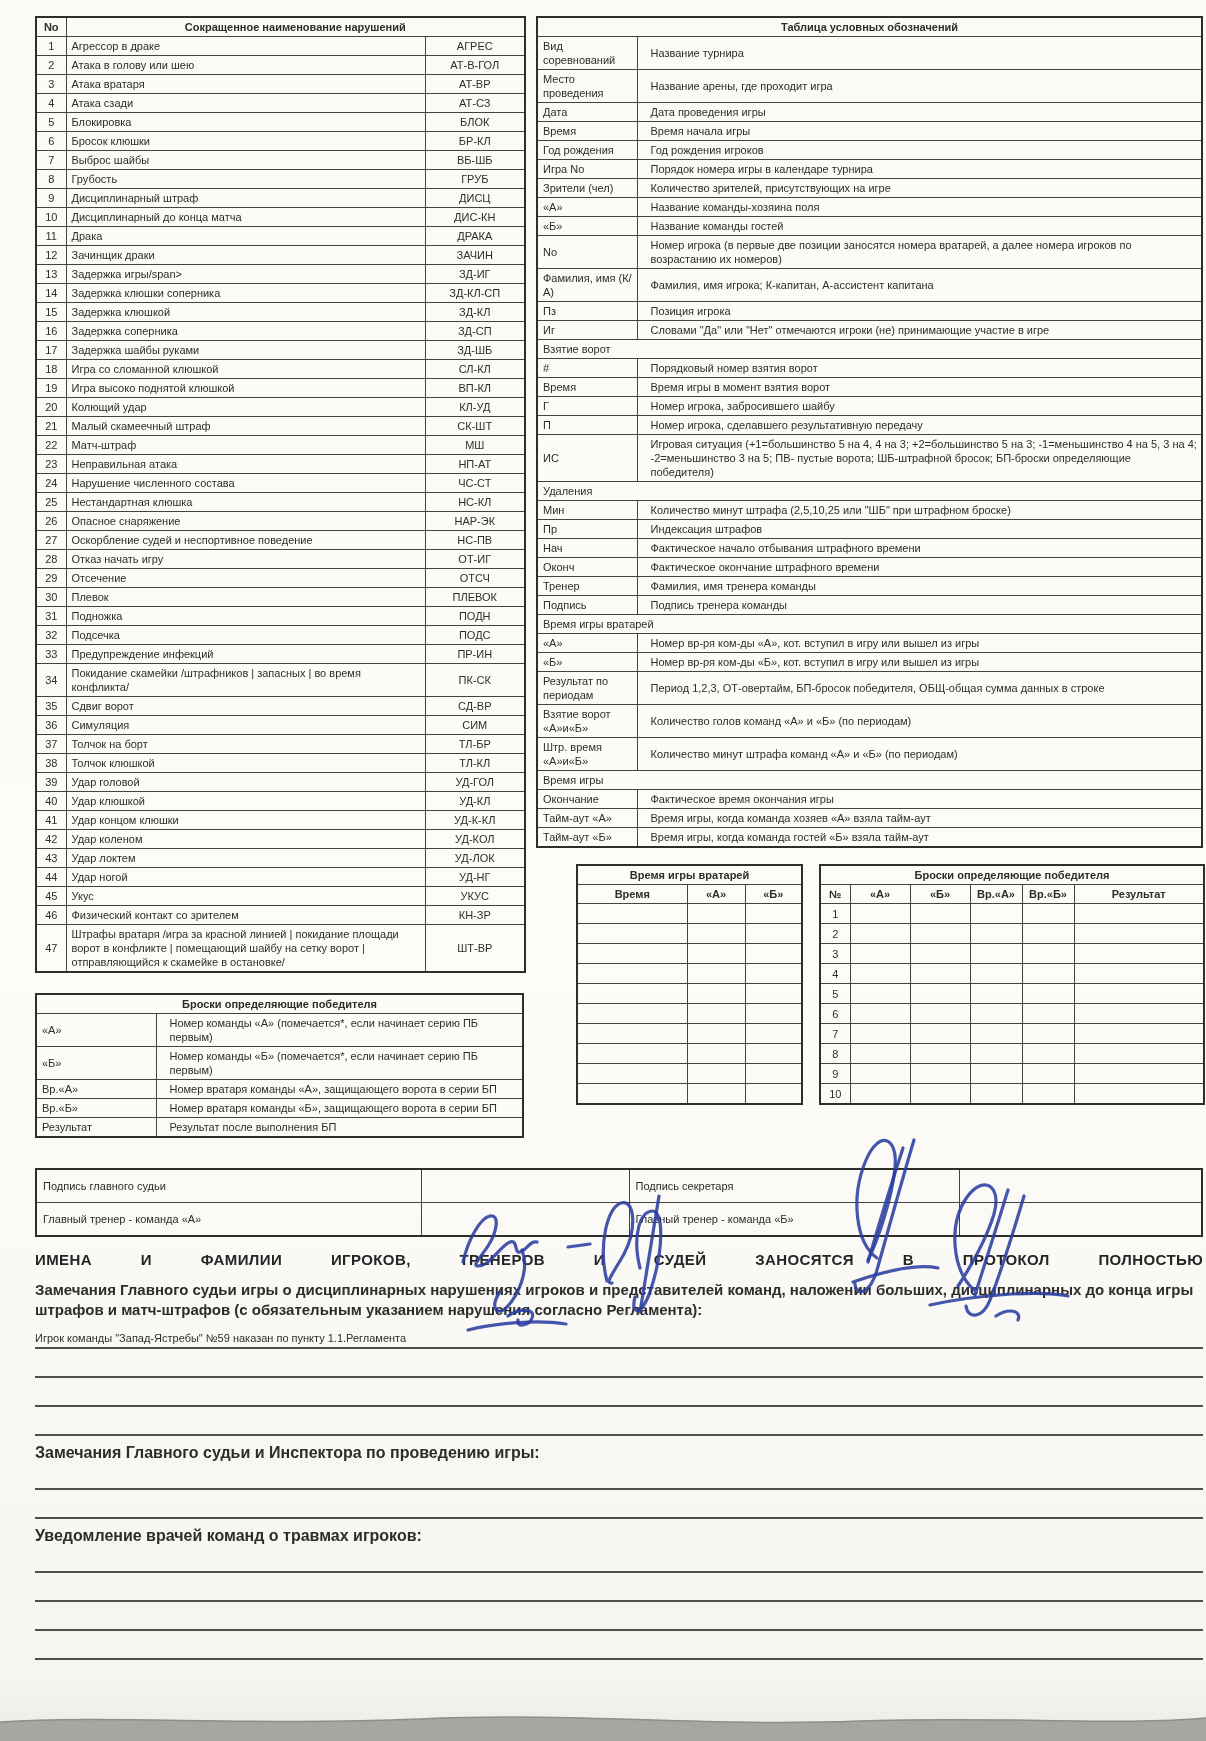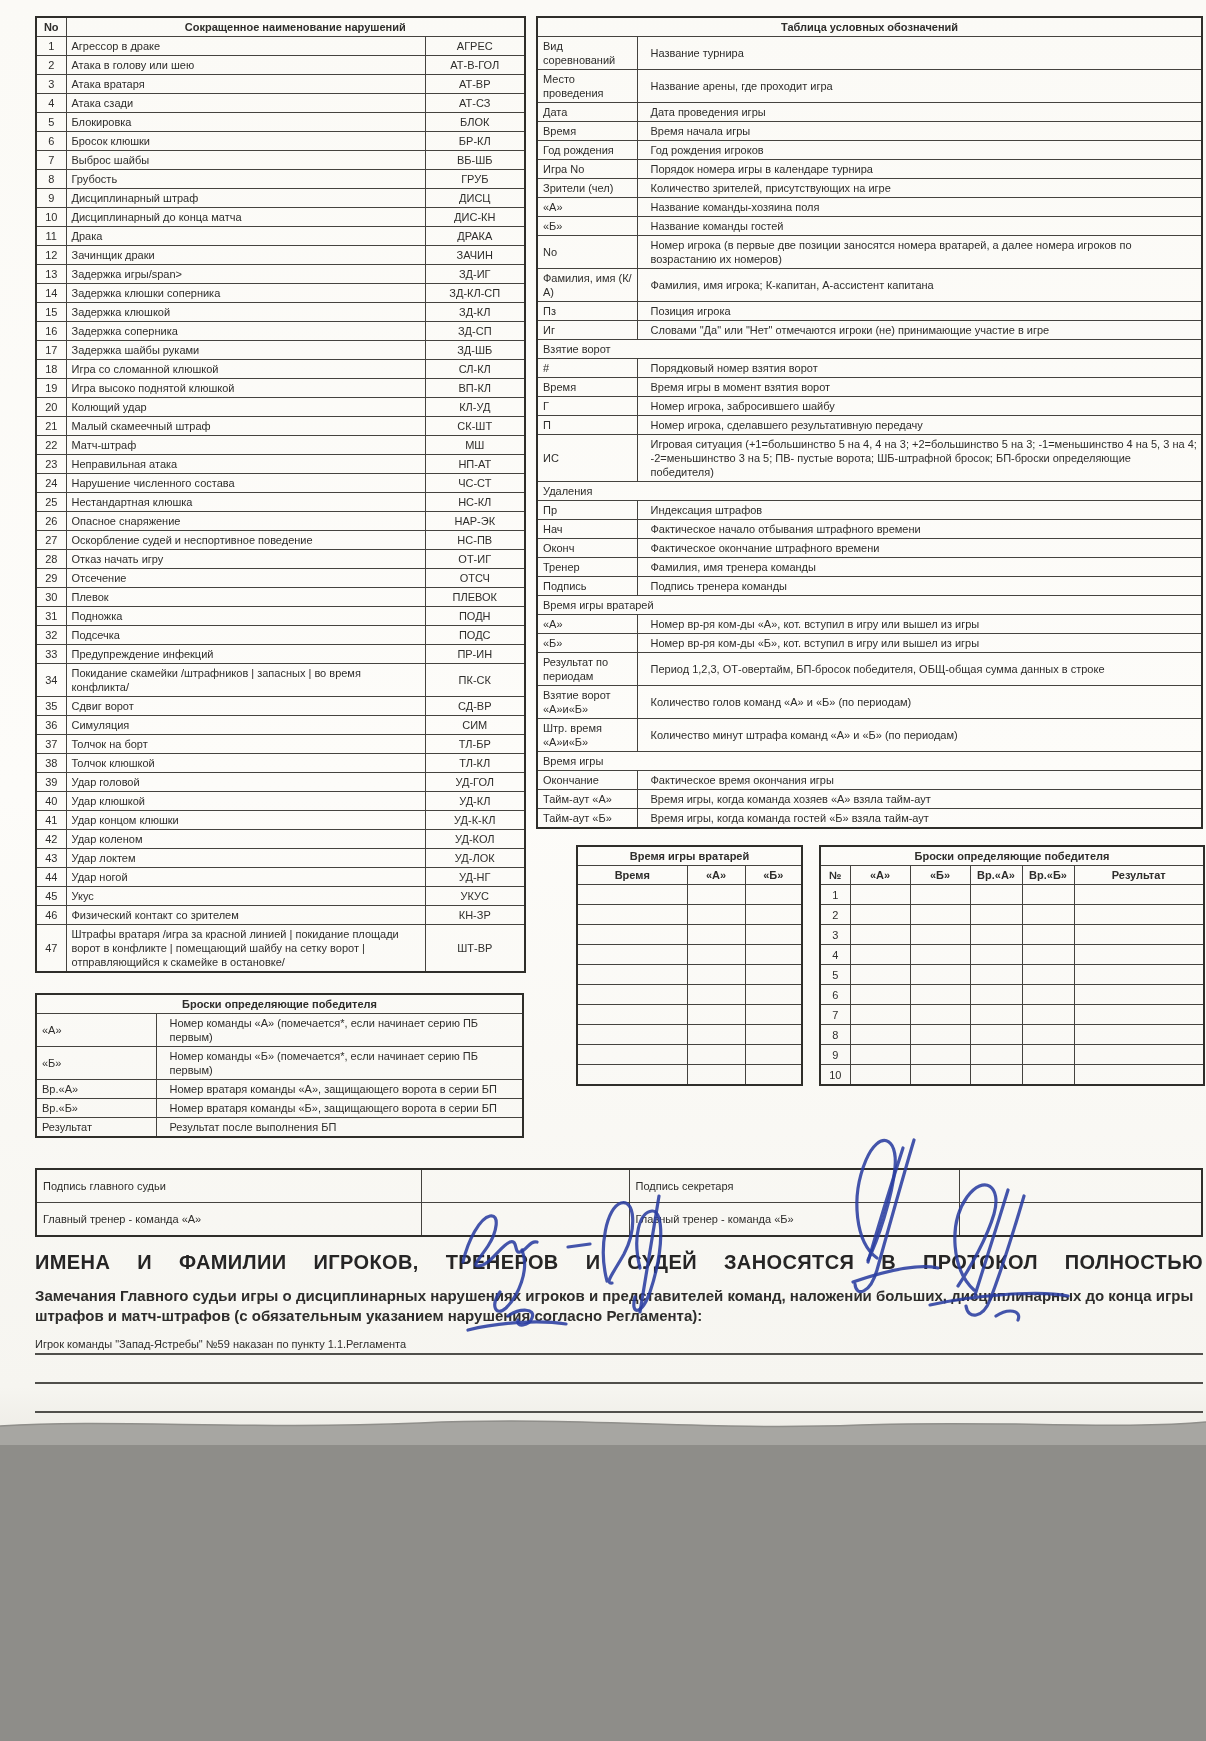--- a/index.html
+++ b/index.html
@@ -1,17 +1,17 @@
 <!DOCTYPE html>
 <html><head>
 <meta charset="utf-8">
 <style>
   html,body{margin:0;padding:0;background:#8e8d89;}
   .page{
-    position:relative;width:1206px;height:1445px;overflow:hidden;
+    position:relative;width:1206px;height:1741px;overflow:hidden;
     background:linear-gradient(180deg,#fbfaf6 0%,#fdfcf9 55%,#f6f5f0 96%,#eceae4 100%);
     font-family:"Liberation Sans",sans-serif;color:#2e2d2b;
   }
   .content{position:absolute;left:35px;top:16px;width:1168px;}
   .columns{display:flex;gap:12px;align-items:flex-start;}
   .col-left{width:489px;flex:none;}
   .col-right{flex:1;min-width:0;}
 
   table{border-collapse:collapse;table-layout:fixed;}
   td,th{border:1px solid #45433f;font-size:11px;line-height:14px;padding:2px 4px;
@@ -32,21 +32,21 @@
   .goalie td.empty,.shots td.empty{height:15px;}
   .shots td.num{height:15px;}
 
   .shootout-legend{margin-top:20px;}
   .shootout-legend .term2{padding-left:5px;}
 
   .sig-table{width:100%;margin-top:30px;}
   .sig-table td{height:28px;font-size:11px;padding-left:6px;}
 
   .big-notice{
-    margin:14px 0 0 0;font-size:20px;font-weight:bold;color:#262525;
+    margin:14px 0 0 0;font-size:15px;font-weight:bold;color:#262525;
     text-align:justify;text-align-last:justify;letter-spacing:.4px;white-space:normal;
   }
   .remarks-head{margin:12px 0 0 0;font-size:15px;font-weight:bold;line-height:20px;}
   .sub-head{margin:9px 0 0 0;font-size:16px;font-weight:bold;line-height:16px;}
   .rule{height:27px;border-bottom:2px solid #504f4b;position:relative;}
   .rule .typed{position:absolute;left:0;bottom:3px;font-size:11px;font-weight:normal;}
 
   .sig-svg{position:absolute;left:0;top:0;pointer-events:none;z-index:6;}
   .sig-svg path{fill:none;stroke:#2a3da0;stroke-width:3.2;stroke-linecap:round;opacity:.88;}
   .torn{position:absolute;left:0;bottom:0;z-index:7;}
@@ -428,20 +428,24 @@
               <tr>
                 <td class="term">П</td>
                 <td class="desc">Номер игрока, сделавшего результативную передачу</td>
               </tr>
               <tr>
                 <td class="term">ИС</td>
                 <td class="desc">Игровая ситуация (+1=большинство 5 на 4, 4 на 3; +2=большинство 5 на 3; -1=меньшинство 4 на 5, 3 на 4; -2=меньшинство 3 на 5; ПВ- пустые ворота; ШБ-штрафной бросок; БП-броски определяющие победителя)</td>
               </tr>
               <tr>
                 <td class="section" colspan="2">Удаления</td>
+              </tr>
+              <tr>
+                <td class="term">Мин</td>
+                <td class="desc">Количество минут штрафа (2,5,10,25 или "ШБ" при штрафном броске)</td>
               </tr>
               <tr>
                 <td class="term">Пр</td>
                 <td class="desc">Индексация штрафов</td>
               </tr>
               <tr>
                 <td class="term">Нач</td>
                 <td class="desc">Фактическое начало отбывания штрафного времени</td>
               </tr>
               <tr>

